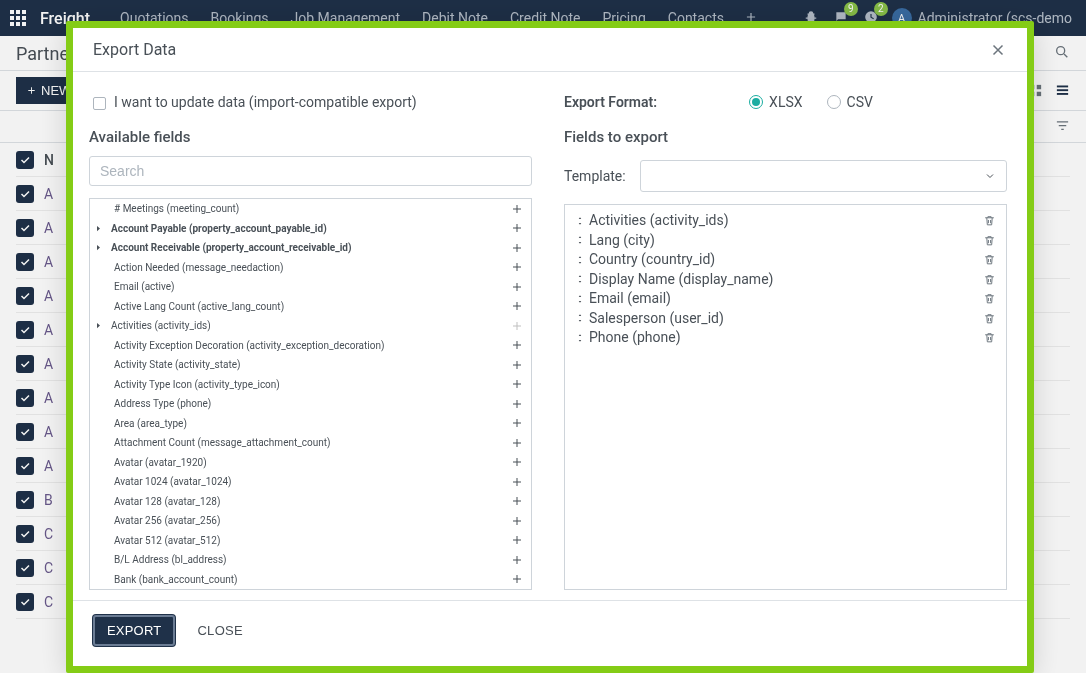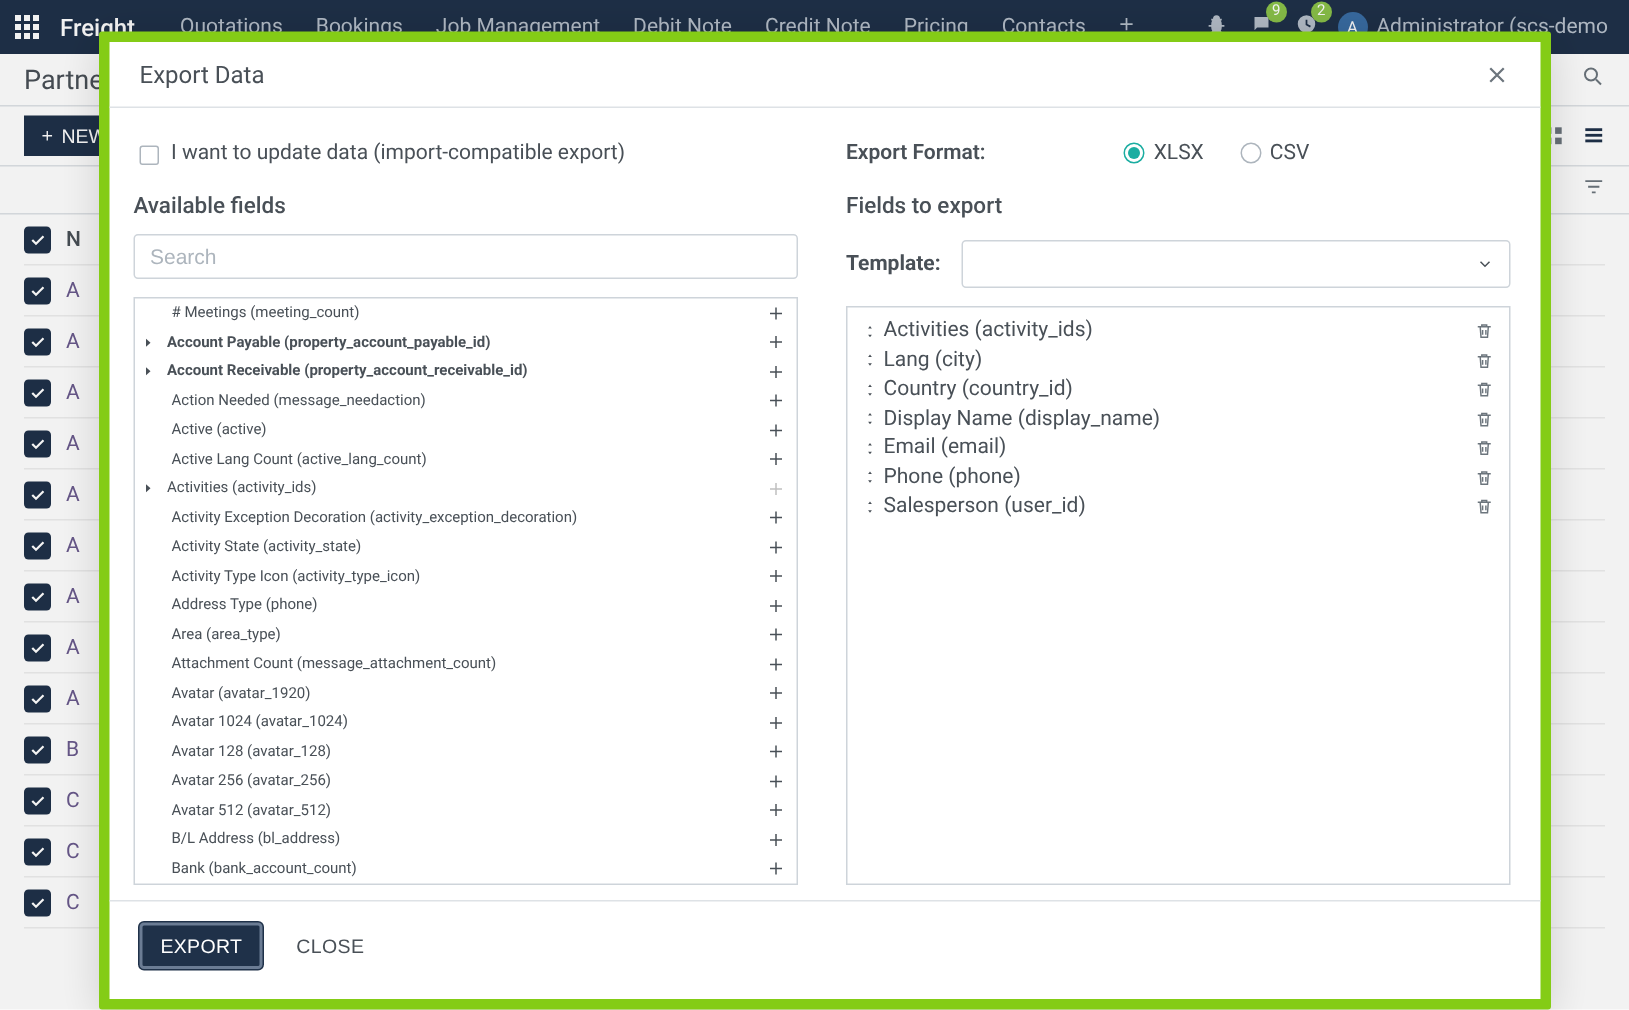--- a/index.html
+++ b/index.html
@@ -152,21 +152,21 @@
   .radio .dot {
     width:14px; height:14px; border:1px solid #adb5bd; border-radius:50%;
     display:inline-flex; align-items:center; justify-content:center;
   }
   .radio.sel .dot { border-color:var(--teal-radio); }
   .radio.sel .dot::after {
     content:""; width:8px; height:8px; border-radius:50%; background:var(--teal-radio);
   }
 
   .tmpl-row { display:flex; align-items:center; gap:14px; margin:4px 0 12px 0;}
-  .tmpl-label { font-weight:700; }
+  .tmpl-label { font-weight:400; }
   .tmpl-select {
     flex:1; height:32px; border:1px solid #ced4da; border-radius:3px;
     display:flex; align-items:center; justify-content:flex-end; padding:0 10px;
     cursor:pointer;
   }
   .tmpl-select svg { width:12px; height:12px; color:#495057;}
 
   .export-list {
     border:1px solid #ced4da; flex:1; overflow-y:auto;
     padding:6px 6px;
@@ -483,21 +483,21 @@
     </span>
     <span class="add-btn ">
                 <svg viewBox="0 0 24 24" fill="currentColor">
                   <path d="M11 4h2v7h7v2h-7v7h-2v-7H4v-2h7z"></path>
                 </svg>
               </span>
             </div>
             <div class="tree-item no-caret">
     <span class="lbl">
 
-      <span class="name">Active (active)</span>
+      <span class="name">Email (active)</span>
     </span>
     <span class="add-btn ">
                 <svg viewBox="0 0 24 24" fill="currentColor">
                   <path d="M11 4h2v7h7v2h-7v7h-2v-7H4v-2h7z"></path>
                 </svg>
               </span>
             </div>
             <div class="tree-item no-caret">
     <span class="lbl">
 
@@ -770,36 +770,36 @@
               </svg>
             </span>
           </div>
           <div class="export-item">
     <span class="l">
       <span class="drag">
                 <svg viewBox="0 0 24 24" fill="currentColor">
                   <path d="M12 3l3 4H9l3-4zm0 18l-3-4h6l-3 4z"></path>
                 </svg>
               </span>
-      <span>Phone (phone)</span>
+      <span>Salesperson (user_id)</span>
     </span>
     <span class="del">
               <svg viewBox="0 0 24 24" fill="none" stroke="currentColor" stroke-width="1.8">
                 <path d="M4 7h16M9 7V5h6v2M7 7l1 13h8l1-13M10 11v6M14 11v6"></path>
               </svg>
             </span>
           </div>
           <div class="export-item">
     <span class="l">
       <span class="drag">
                 <svg viewBox="0 0 24 24" fill="currentColor">
                   <path d="M12 3l3 4H9l3-4zm0 18l-3-4h6l-3 4z"></path>
                 </svg>
               </span>
-      <span>Salesperson (user_id)</span>
+      <span>Phone (phone)</span>
     </span>
     <span class="del">
               <svg viewBox="0 0 24 24" fill="none" stroke="currentColor" stroke-width="1.8">
                 <path d="M4 7h16M9 7V5h6v2M7 7l1 13h8l1-13M10 11v6M14 11v6"></path>
               </svg>
             </span>
           </div>
         </div>
     </div>
   </div>

